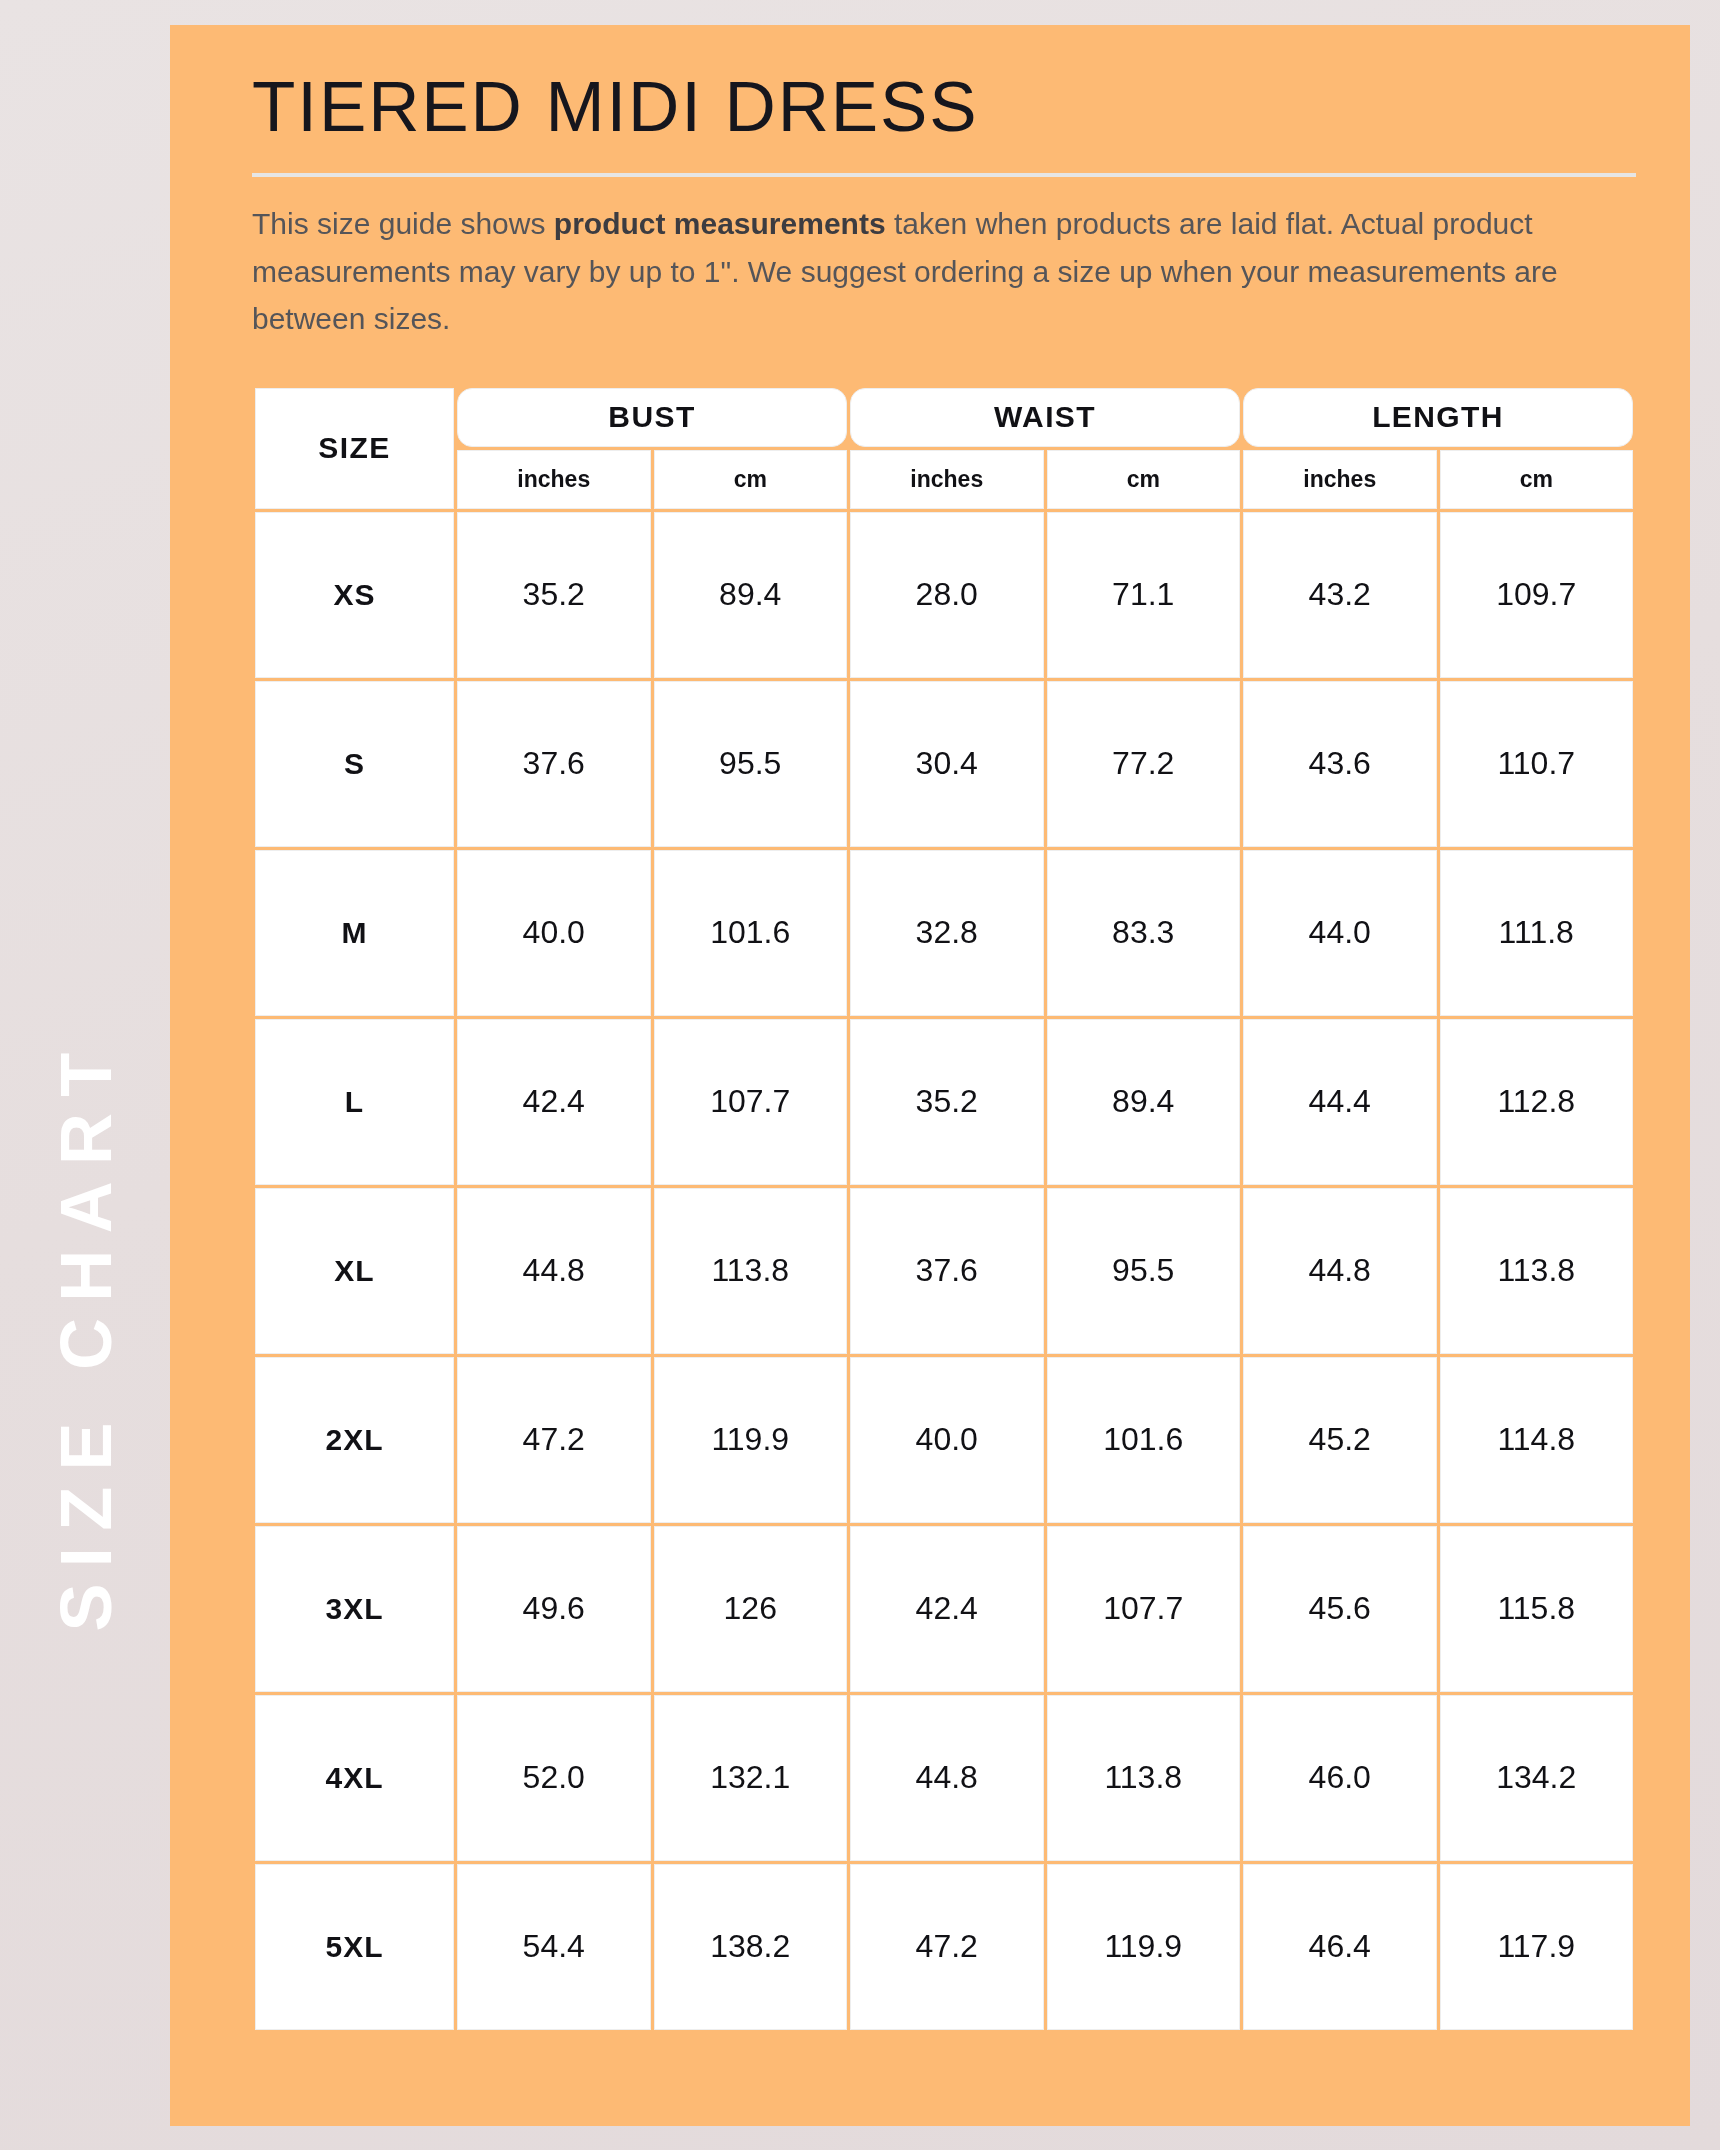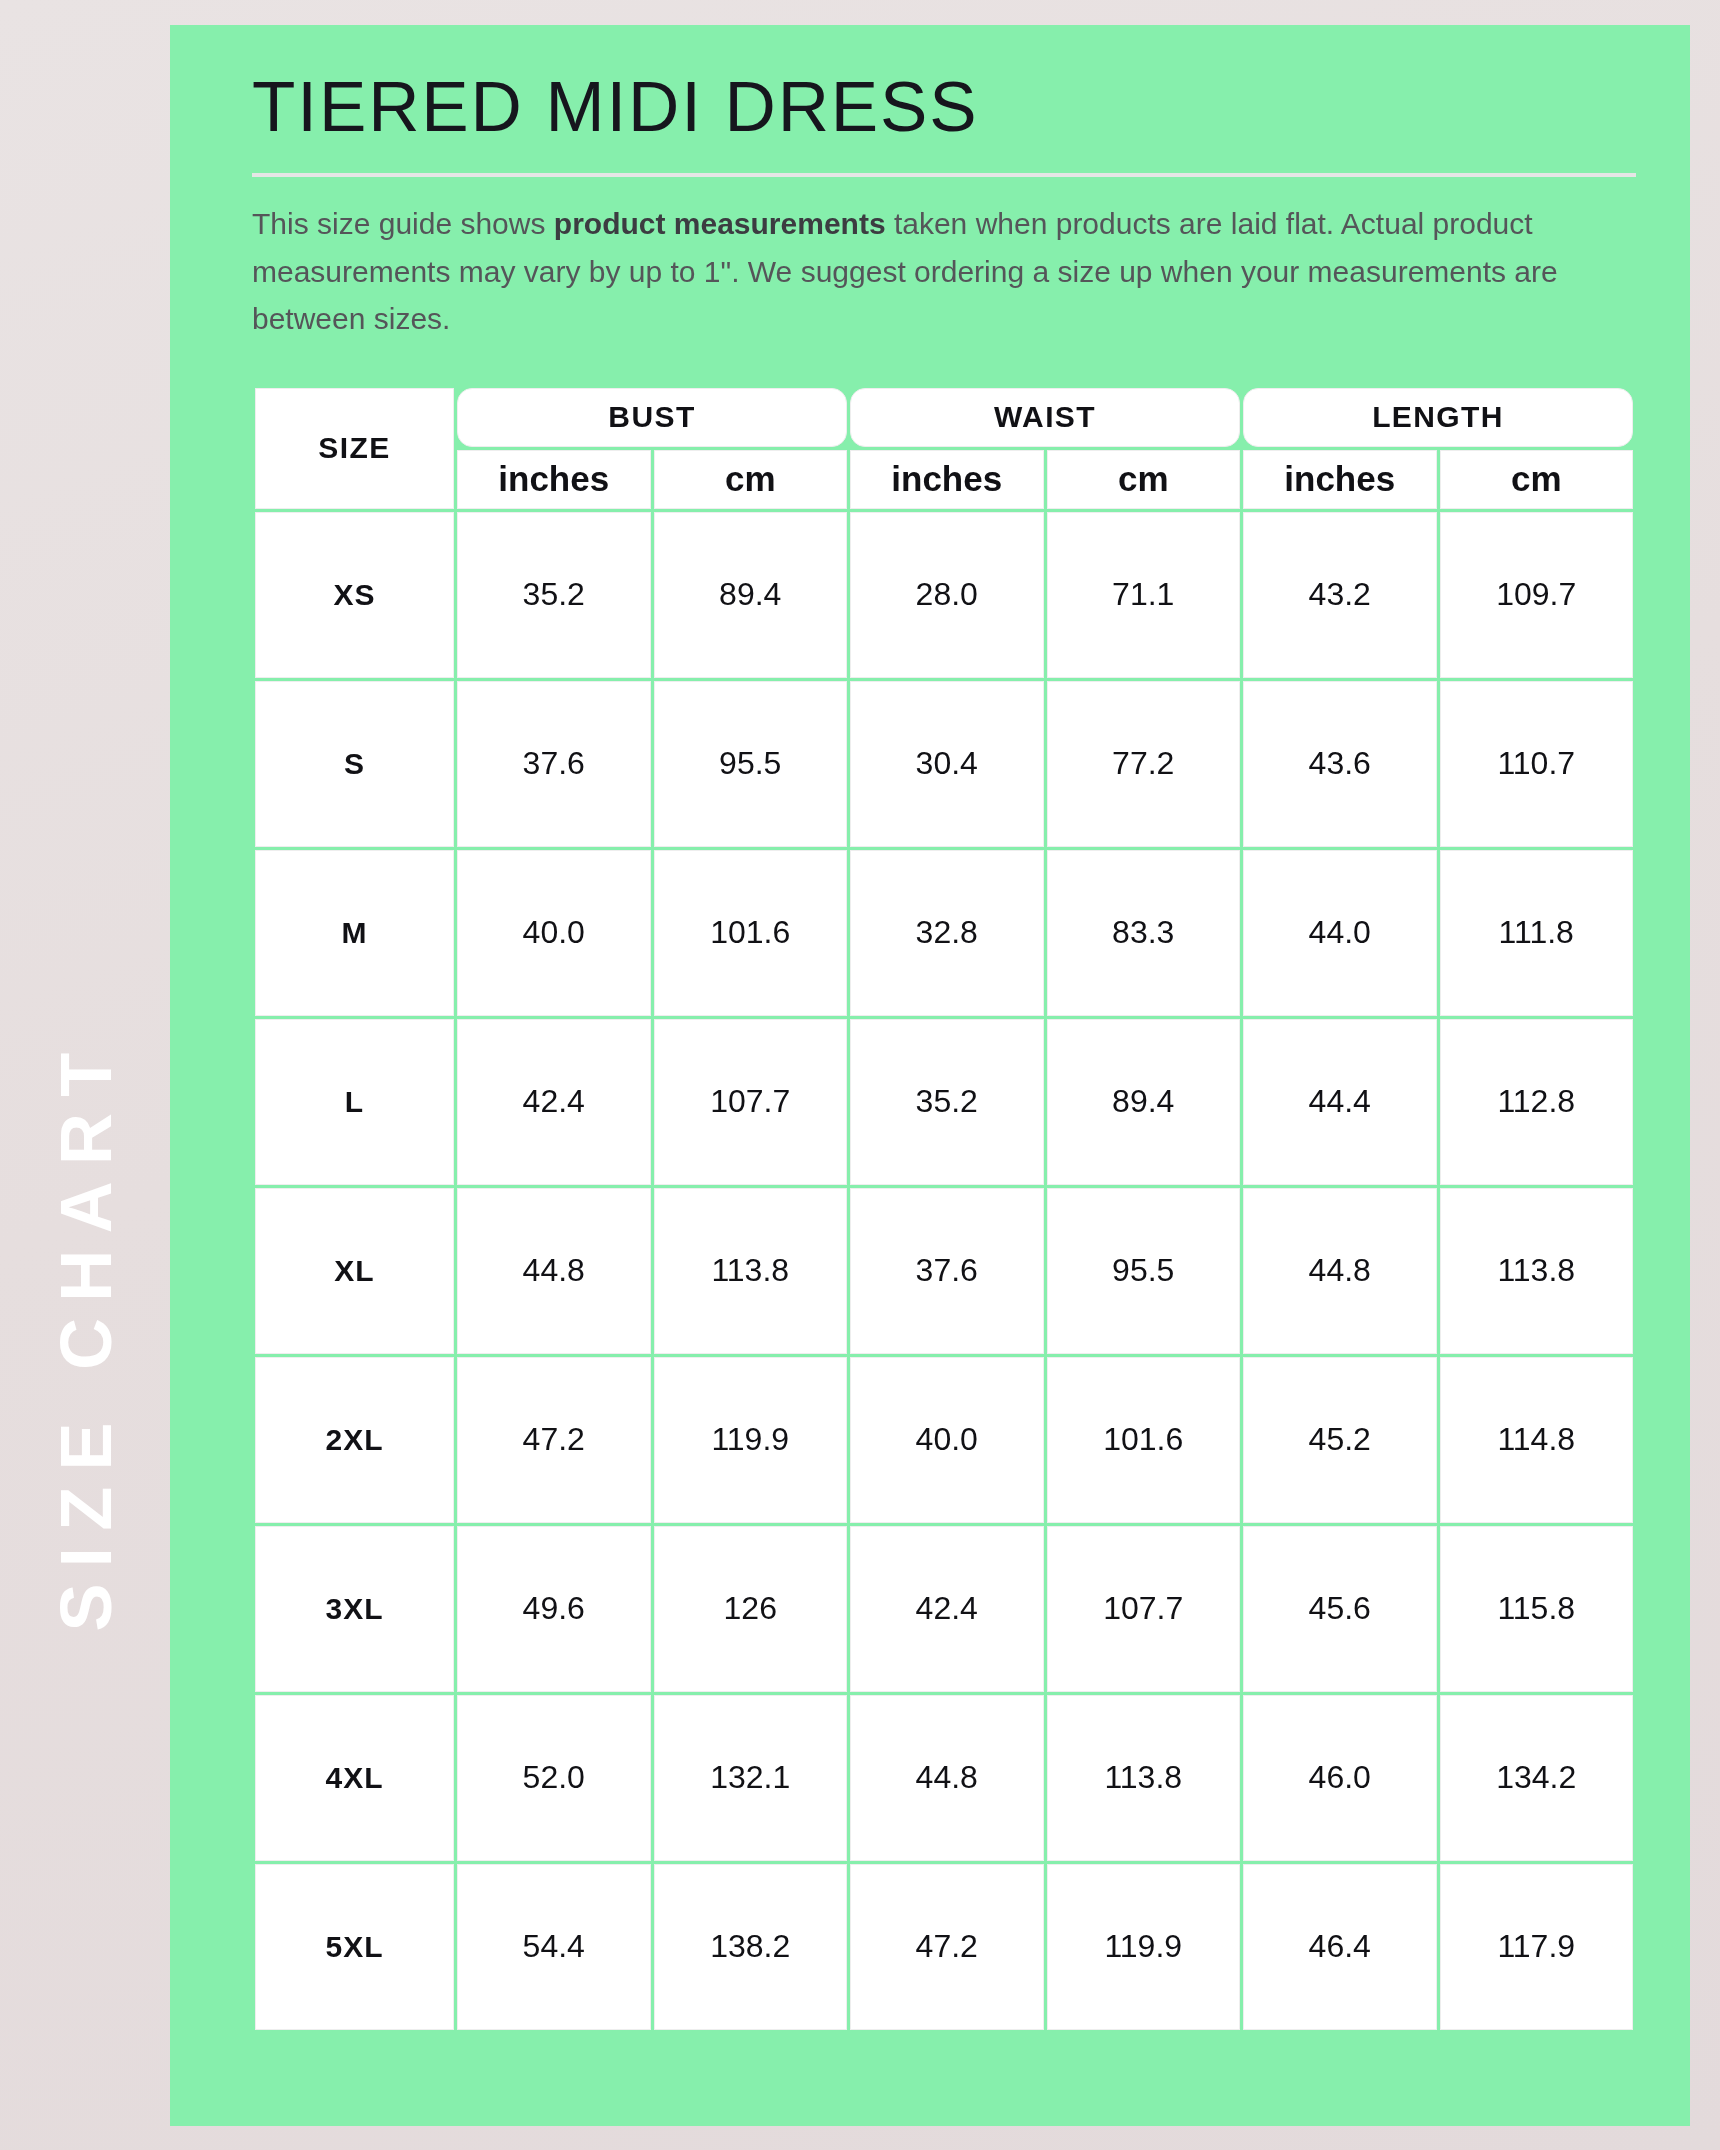--- a/index.html
+++ b/index.html
@@ -46,21 +46,21 @@
     top: 258px;
   }
 
   
   .card {
     position: absolute;
     left: 170px;
     top: 25px;
     width: 1520px;
     height: 2101px;
-    background: #86efac;
+    background: #fdba74;
   }
 
   .card-inner {
     padding: 44px 59px 0 82px;
   }
 
   .title {
     font-size: 71px;
     font-weight: 300;
     letter-spacing: 1.9px;
@@ -115,21 +115,21 @@
 
   th.group-head {
     font-size: 30px;
     font-weight: 700;
     letter-spacing: 1.4px;
     height: 59px;
     border-radius: 15px;
   }
 
   th.unit-head {
-    font-size: 35px;
+    font-size: 23px;
     font-weight: 700;
     height: 59px;
   }
 
   td.size-cell {
     background: #e8e8e8;
     font-size: 30px;
     font-weight: 700;
     letter-spacing: 1px;
     height: 166px;

